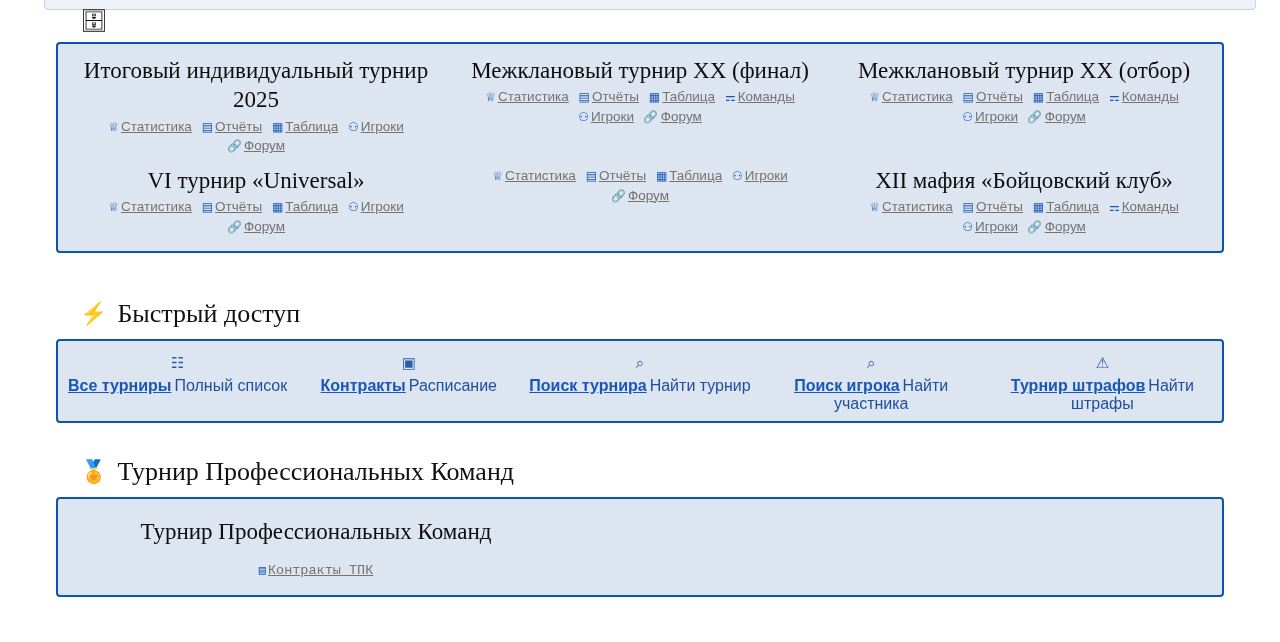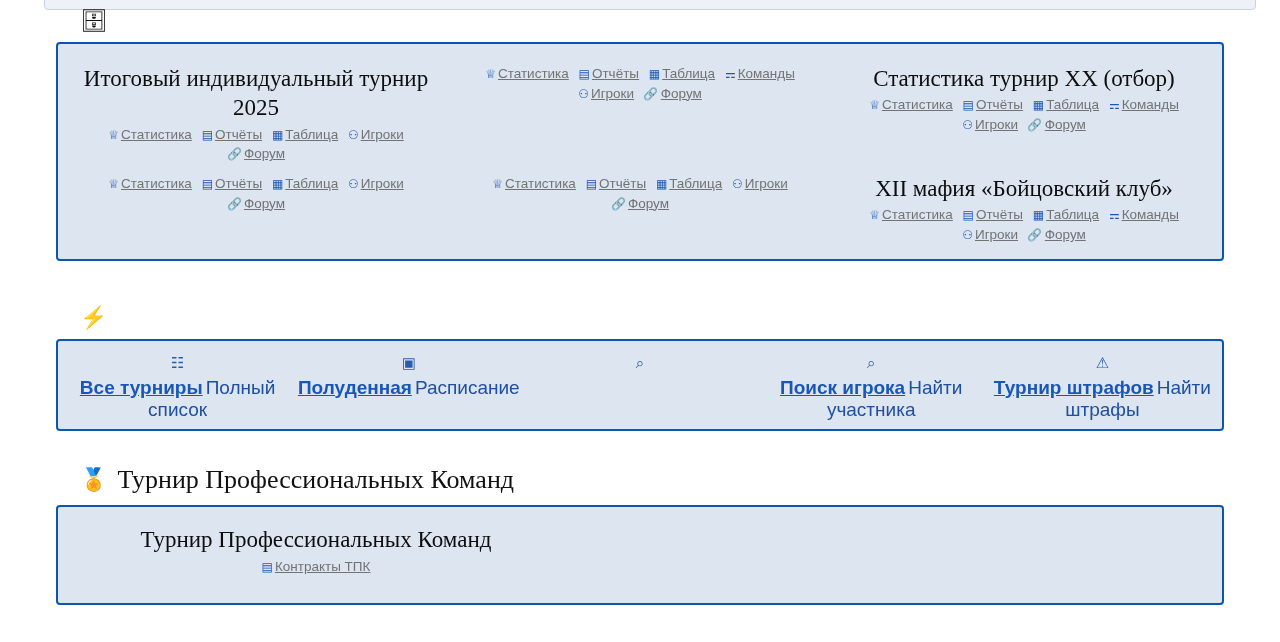--- a/index.html
+++ b/index.html
@@ -64,21 +64,21 @@
     box-sizing: border-box;
     border: 2px solid #0b57b0;
     border-radius: 4px;
     background: #dde5f0;
   }
 
   
   .tourn-grid {
     display: grid;
     grid-template-columns: 1fr 1fr 1fr;
-    padding: 20px 6px 14px 6px;
+    padding: 12px 6px 14px 6px;
     row-gap: 10px;
   }
   .tourn-cell {
     text-align: center;
     padding: 0 10px;
   }
   .tourn-name {
     font-size: 23px;
     line-height: 1.28;
     color: #0d0d0d;
@@ -117,21 +117,21 @@
     text-align: center;
   }
   .quick-ico {
     font-size: 15px;
     color: #2a5fa8;
     line-height: 1.6;
     margin-bottom: 2px;
   }
   .quick-label {
     font-family: "Liberation Sans", sans-serif;
-    font-size: 19px;
+    font-size: 16px;
     color: #1857b8;
   }
   .quick-label b {
     text-decoration: underline;
     font-weight: bold;
   }
   .quick-label span {
     color: #1f4fa0;
     margin-left: 3px;
   }
@@ -146,21 +146,22 @@
     width: 420px;
     margin-left: 48px;
     font-size: 23px;
     line-height: 1.32;
     color: #0d0d0d;
   }
   .pro-links {
     text-align: center;
     width: 420px;
     margin-left: 48px;
-    margin-top: 2px;
+    margin-top: 14px;
+    font-family: Liberation Mono, monospace;
   }
 
   .gap-lg { height: 46px; }
   .gap-md { height: 34px; }
 </style>
 </head>
 <body>
 
 <div class="top-strip">
   <div class="lbox"></div>
@@ -172,57 +173,61 @@
     <span class="ico">🗄</span>
   </h2>
 
   <div class="panel">
     <div class="tourn-grid" id="tourn-grid">
         <div class="tourn-cell">
           <div class="tourn-name">Итоговый индивидуальный турнир 2025</div>
           <div class="links"><span class="lk"><span class="gl">♕</span><a href="#">Статистика</a></span> <span class="lk"><span class="gl">▤</span><a href="#">Отчёты</a></span> <span class="lk"><span class="gl">▦</span><a href="#">Таблица</a></span> <span class="lk"><span class="gl">⚇</span><a href="#">Игроки</a></span> <span class="lk"><span class="gl">🔗</span><a href="#">Форум</a></span> </div>
         </div>
         <div class="tourn-cell">
+          <div class="tourn-name">Межклановый турнир XX (финал)</div>
           <div class="links"><span class="lk"><span class="gl">♕</span><a href="#">Статистика</a></span> <span class="lk"><span class="gl">▤</span><a href="#">Отчёты</a></span> <span class="lk"><span class="gl">▦</span><a href="#">Таблица</a></span> <span class="lk"><span class="gl">⚎</span><a href="#">Команды</a></span> <span class="lk"><span class="gl">⚇</span><a href="#">Игроки</a></span> <span class="lk"><span class="gl">🔗</span><a href="#">Форум</a></span> </div>
         </div>
         <div class="tourn-cell">
-          <div class="tourn-name">Статистика турнир XX (отбор)</div>
+          <div class="tourn-name">Межклановый турнир XX (отбор)</div>
           <div class="links"><span class="lk"><span class="gl">♕</span><a href="#">Статистика</a></span> <span class="lk"><span class="gl">▤</span><a href="#">Отчёты</a></span> <span class="lk"><span class="gl">▦</span><a href="#">Таблица</a></span> <span class="lk"><span class="gl">⚎</span><a href="#">Команды</a></span> <span class="lk"><span class="gl">⚇</span><a href="#">Игроки</a></span> <span class="lk"><span class="gl">🔗</span><a href="#">Форум</a></span> </div>
         </div>
         <div class="tourn-cell">
+          <div class="tourn-name">VI турнир «Universal»</div>
           <div class="links"><span class="lk"><span class="gl">♕</span><a href="#">Статистика</a></span> <span class="lk"><span class="gl">▤</span><a href="#">Отчёты</a></span> <span class="lk"><span class="gl">▦</span><a href="#">Таблица</a></span> <span class="lk"><span class="gl">⚇</span><a href="#">Игроки</a></span> <span class="lk"><span class="gl">🔗</span><a href="#">Форум</a></span> </div>
         </div>
         <div class="tourn-cell">
           <div class="links"><span class="lk"><span class="gl">♕</span><a href="#">Статистика</a></span> <span class="lk"><span class="gl">▤</span><a href="#">Отчёты</a></span> <span class="lk"><span class="gl">▦</span><a href="#">Таблица</a></span> <span class="lk"><span class="gl">⚇</span><a href="#">Игроки</a></span> <span class="lk"><span class="gl">🔗</span><a href="#">Форум</a></span> </div>
         </div>
         <div class="tourn-cell">
           <div class="tourn-name">XII мафия «Бойцовский клуб»</div>
           <div class="links"><span class="lk"><span class="gl">♕</span><a href="#">Статистика</a></span> <span class="lk"><span class="gl">▤</span><a href="#">Отчёты</a></span> <span class="lk"><span class="gl">▦</span><a href="#">Таблица</a></span> <span class="lk"><span class="gl">⚎</span><a href="#">Команды</a></span> <span class="lk"><span class="gl">⚇</span><a href="#">Игроки</a></span> <span class="lk"><span class="gl">🔗</span><a href="#">Форум</a></span> </div>
         </div>
       </div>
   </div>
 
   <div class="gap-lg"></div>
 
   <h2 class="section-title">
     <span class="ico">⚡</span>
+    <span>Быстрый доступ</span>
   </h2>
 
   <div class="panel">
     <div class="quick" id="quick-grid">
         <div class="quick-item">
           <div class="quick-ico">☷</div>
           <div class="quick-label"><b>Все турниры</b><span>Полный список</span></div>
         </div>
         <div class="quick-item">
           <div class="quick-ico">▣</div>
-          <div class="quick-label"><b>Полуденная</b><span>Расписание</span></div>
+          <div class="quick-label"><b>Контракты</b><span>Расписание</span></div>
         </div>
         <div class="quick-item">
           <div class="quick-ico">⌕</div>
+          <div class="quick-label"><b>Поиск турнира</b><span>Найти турнир</span></div>
         </div>
         <div class="quick-item">
           <div class="quick-ico">⌕</div>
           <div class="quick-label"><b>Поиск игрока</b><span>Найти участника</span></div>
         </div>
         <div class="quick-item">
           <div class="quick-ico">⚠</div>
           <div class="quick-label"><b>Турнир штрафов</b><span>Найти штрафы</span></div>
         </div>
       </div>

